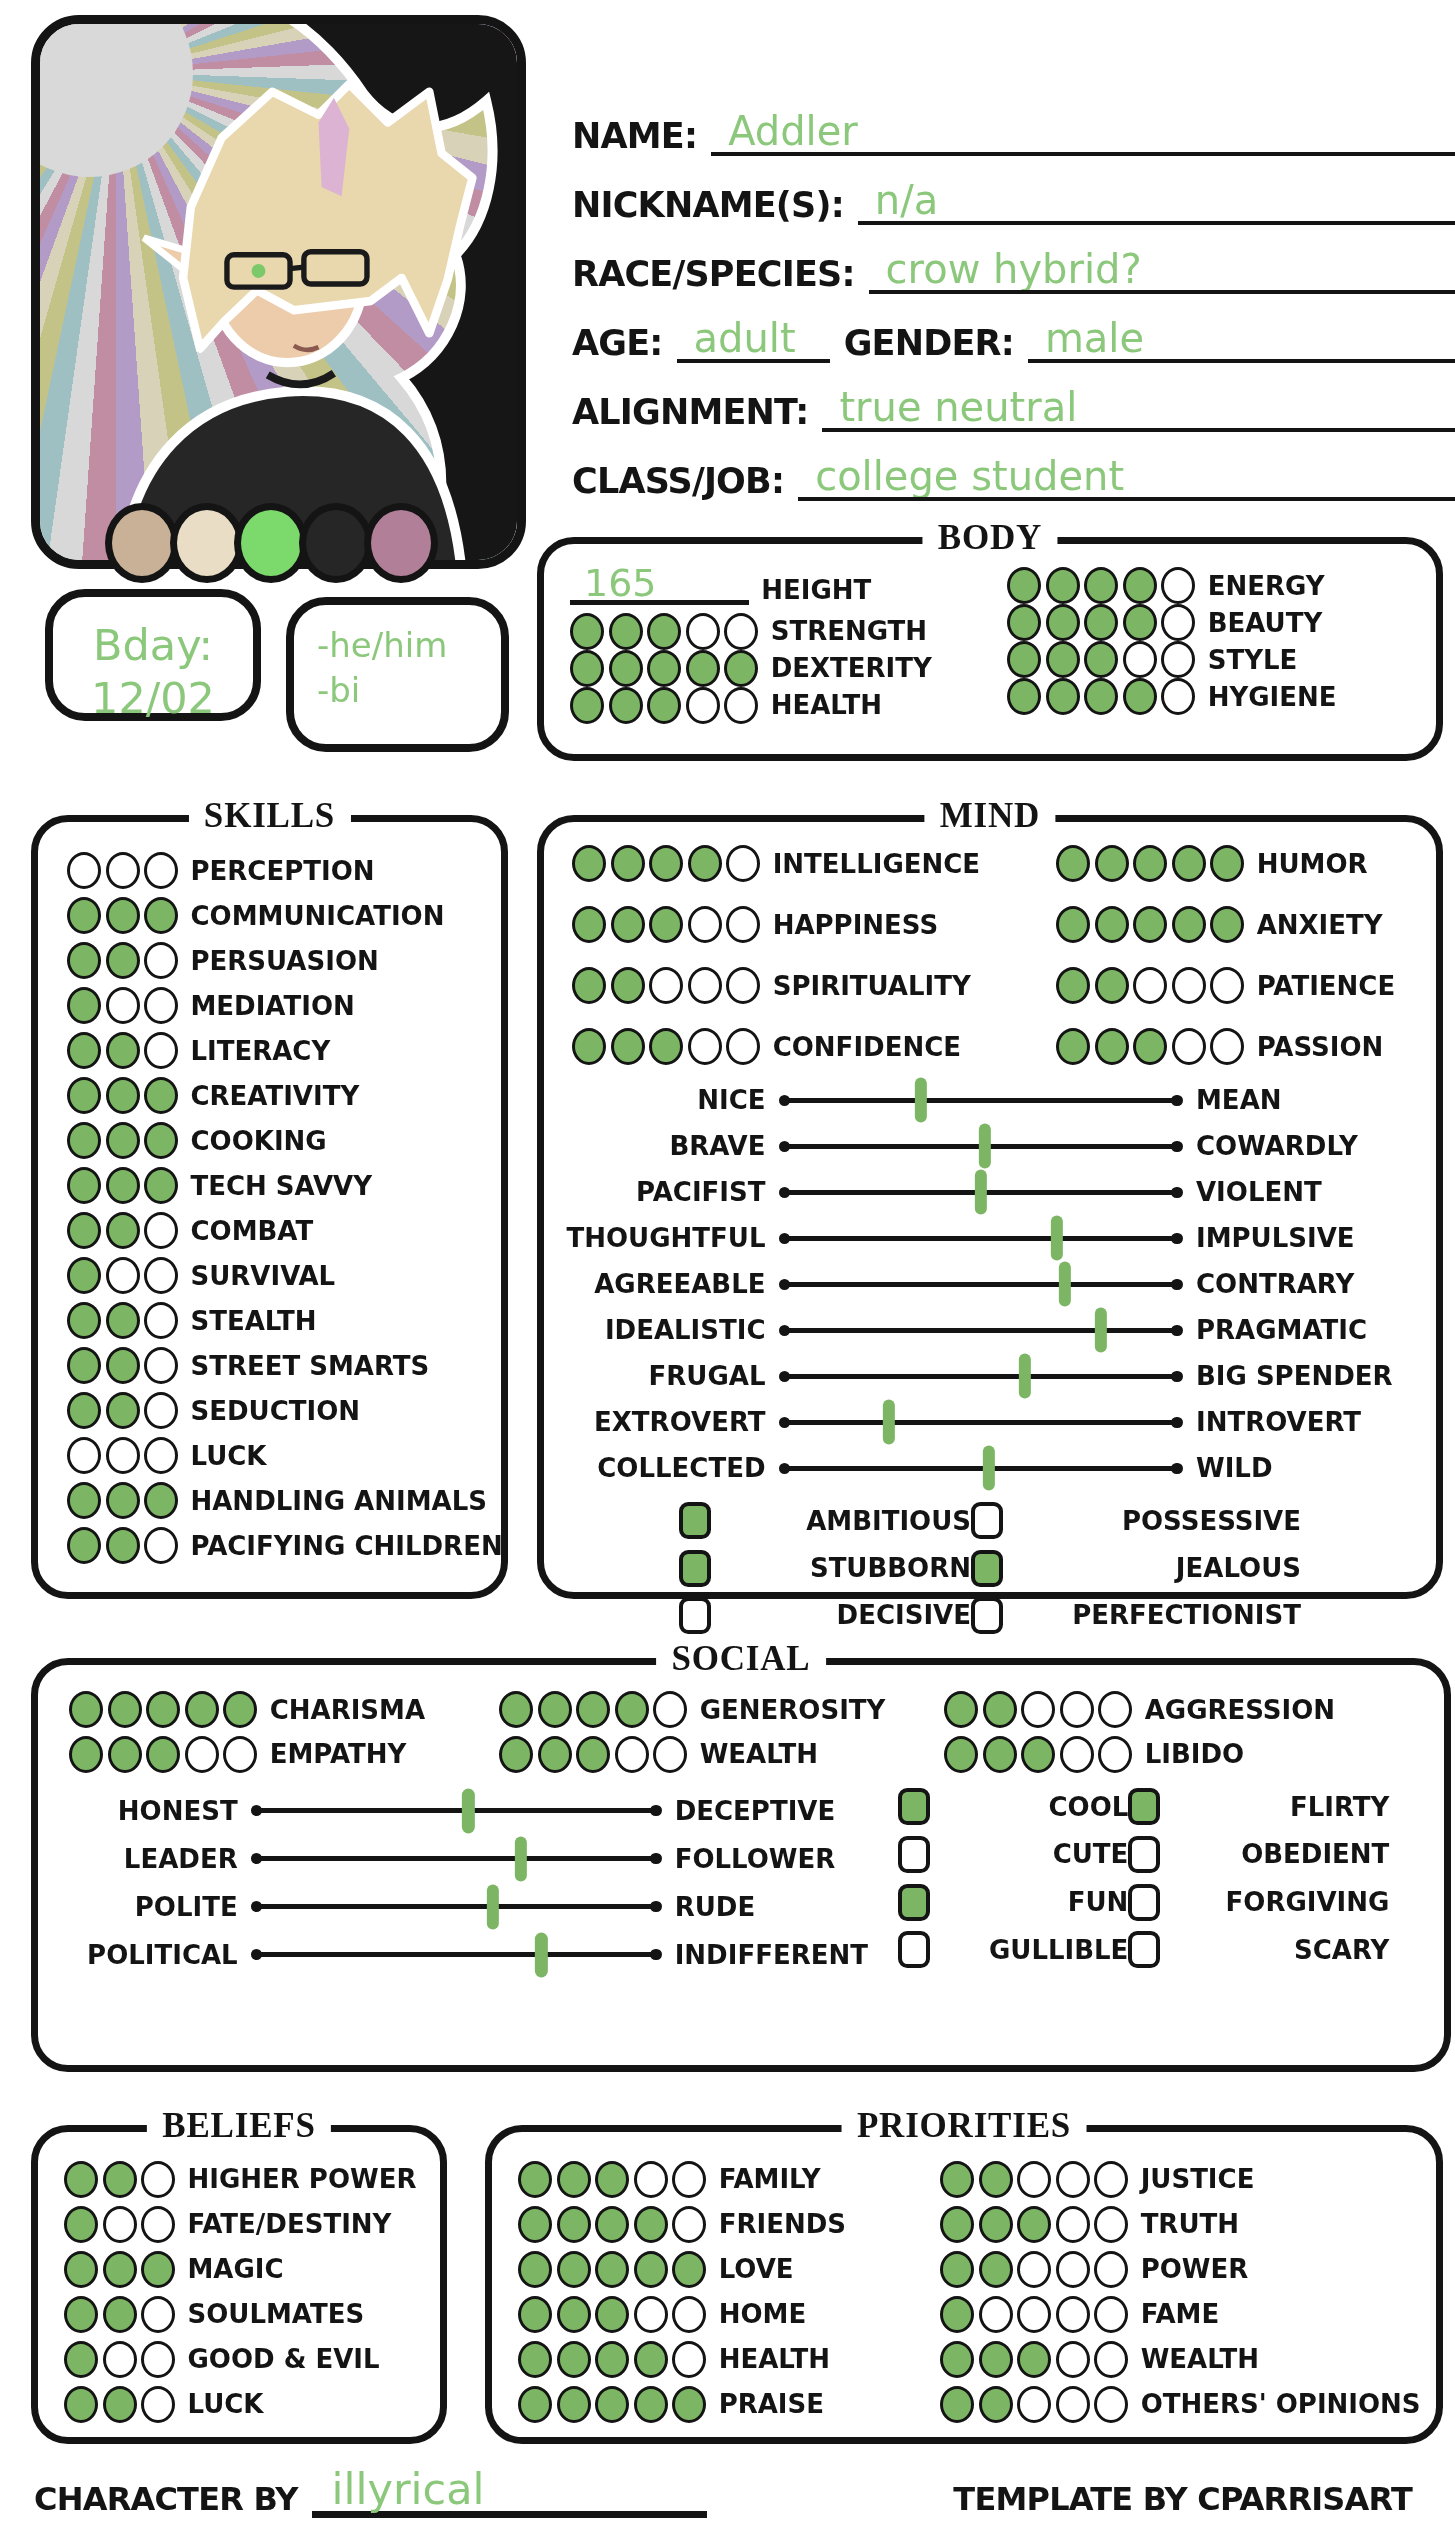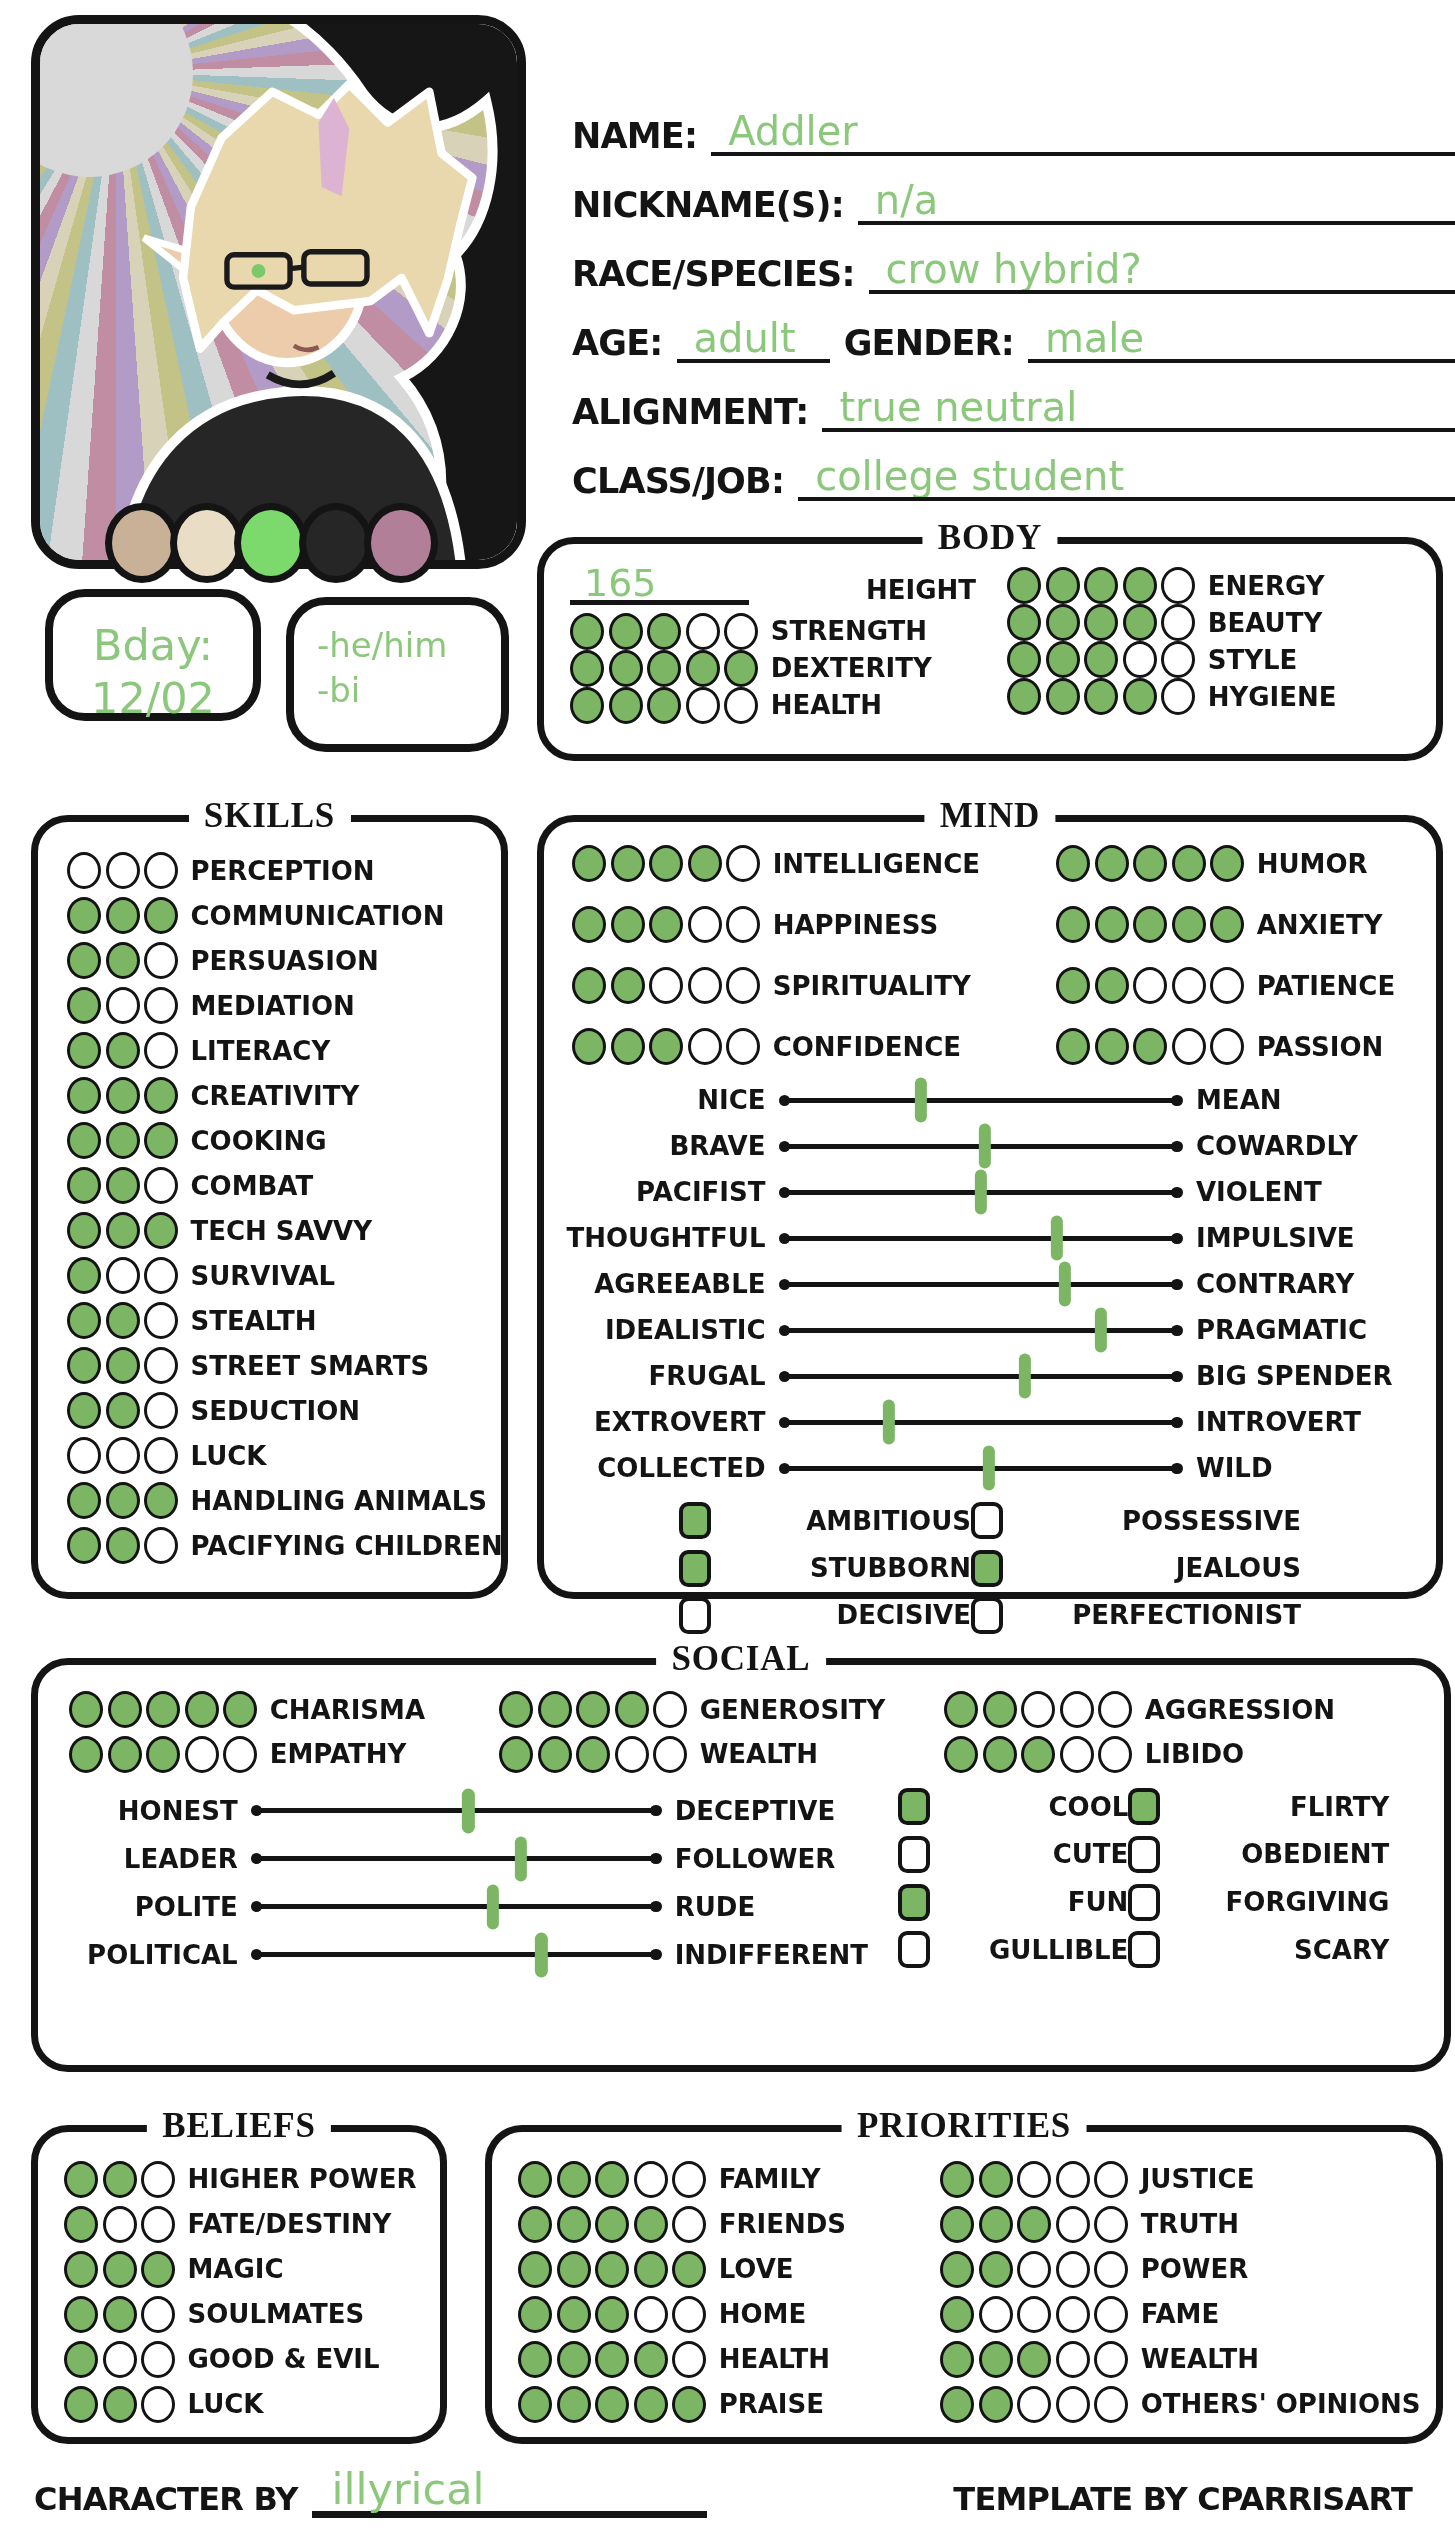--- a/index.html
+++ b/index.html
@@ -51,21 +51,21 @@
   .swatch{width:74px;height:80px;border:7.7px solid #141414;border-radius:50%;margin-left:-9.2px;box-sizing:border-box;}
   
   .bday-box{left:45px;top:589px;width:216px;height:132px;border-radius:40px;border-width:8.4px;text-align:center;}
   .bday-text{font-size:43px;line-height:1.25;margin-top:21.5px;}
   .pron-box{left:286px;top:597px;width:223px;height:155px;border-radius:40px;border-width:8.4px;}
   .pron-text{font-size:34px;line-height:1.3;margin:18.4px 0 0 23px;}
   
   .body-box{left:537px;top:537px;width:906px;height:224px;}
   .body-cols{display:flex;padding:23px 23px 0 26px;gap:31px;}
   .body-col{display:flex;flex-direction:column;gap:7.7px;flex:1;}
-  .height-row{display:flex;align-items:flex-end;gap:12.3px;height:38px;justify-content:space-between;}
+  .height-row{display:flex;align-items:flex-end;gap:12.3px;height:38px;}
   .height-line{width:165px;border-bottom:5.4px solid #141414;font-size:38px;line-height:0.9;padding-left:14px;}
   
   .skills-box{left:31px;top:815px;width:477px;height:784px;}
   .skills-list{display:flex;flex-direction:column;gap:0;padding:26px 0 0 29px;}
   .skills-list .stat-row{height:45px;}
   
   .mind-box{left:537px;top:815px;width:906px;height:784px;}
   .mind-stats{display:flex;padding:23px 23px 0 28px;gap:23px;}
   .mind-col{display:flex;flex-direction:column;gap:24px;}
   .mind-col.left{width:461px;} .mind-col.right{flex:1;}
@@ -318,31 +318,31 @@
           <span class="dot filled"></span>
           <span class="dot filled"></span>
           <span class="dot filled"></span>
         </span>
         <span class="stat-label">COOKING</span>
       </div>
       <div class="stat-row">
         <span class="dots">
           <span class="dot filled"></span>
           <span class="dot filled"></span>
+          <span class="dot filled"></span>
+        </span>
+        <span class="stat-label">TECH SAVVY</span>
+      </div>
+      <div class="stat-row">
+        <span class="dots">
+          <span class="dot filled"></span>
+          <span class="dot filled"></span>
           <span class="dot"></span>
         </span>
         <span class="stat-label">COMBAT</span>
-      </div>
-      <div class="stat-row">
-        <span class="dots">
-          <span class="dot filled"></span>
-          <span class="dot filled"></span>
-          <span class="dot filled"></span>
-        </span>
-        <span class="stat-label">TECH SAVVY</span>
       </div>
       <div class="stat-row">
         <span class="dots">
           <span class="dot filled"></span>
           <span class="dot"></span>
           <span class="dot"></span>
         </span>
         <span class="stat-label">SURVIVAL</span>
       </div>
       <div class="stat-row">

